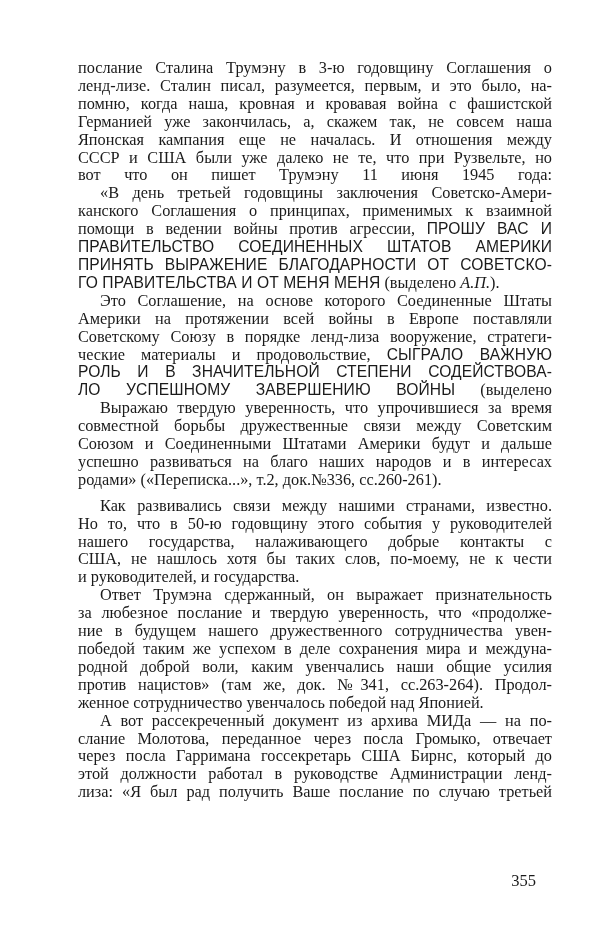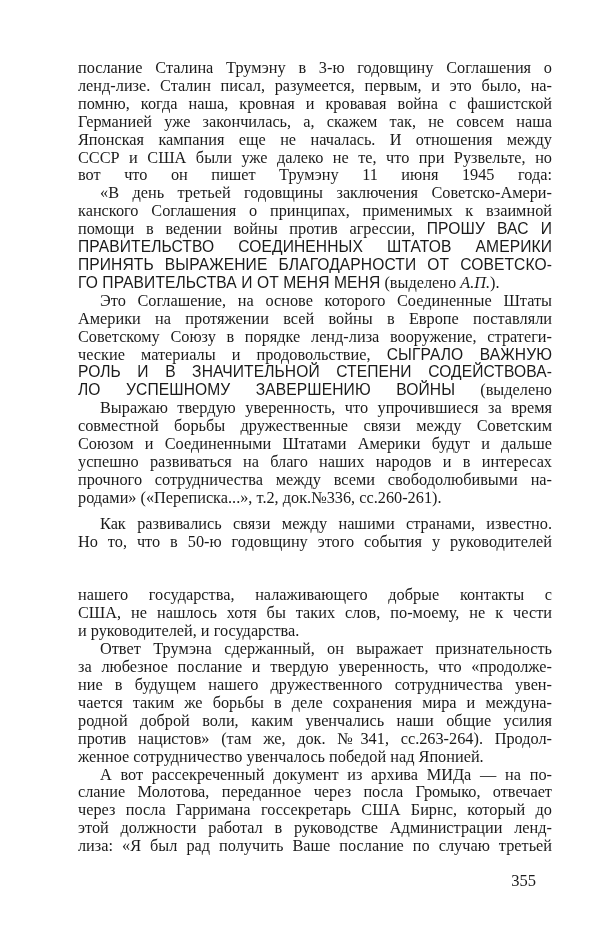--- a/index.html
+++ b/index.html
@@ -82,35 +82,34 @@
       <div class="line" style="white-space: normal;"><span>Советскому Союзу в порядке ленд-лиза вооружение, стратеги-</span></div>
       <div class="line" style="white-space: normal;"><span>ческие материалы и продовольствие, </span><span class="caps">СЫГРАЛО ВАЖНУЮ</span></div>
       <div class="line" style="white-space: normal;"><span class="caps">РОЛЬ И В ЗНАЧИТЕЛЬНОЙ СТЕПЕНИ СОДЕЙСТВОВА-</span></div>
       <div class="line" style="white-space: normal;"><span class="caps">ЛО УСПЕШНОМУ ЗАВЕРШЕНИЮ ВОЙНЫ</span><span> (выделено</span></div>
     </div>
     <div class="para-block">
       <div class="line first" style="white-space: normal;"><span>Выражаю твердую уверенность, что упрочившиеся за время</span></div>
       <div class="line" style="white-space: normal;"><span>совместной борьбы дружественные связи между Советским</span></div>
       <div class="line" style="white-space: normal;"><span>Союзом и Соединенными Штатами Америки будут и дальше</span></div>
       <div class="line" style="white-space: normal;"><span>успешно развиваться на благо наших народов и в интересах</span></div>
-      <div class="line" style="white-space: normal;"><span>прочного сотрудничества между всеми свободолюбивыми на-</span></div>
       <div class="line last" style="white-space: normal;"><span>родами» («Переписка...», т.2, док.№336, сс.260-261).</span></div>
     </div>
     <div class="para-block">
       <div class="line first" style="white-space: normal; margin-top: 8px;"><span>Как развивались связи между нашими странами, известно.</span></div>
       <div class="line" style="white-space: normal;"><span>Но то, что в 50-ю годовщину этого события у руководителей</span></div>
-      <div class="line" style="white-space: normal; margin-top: 36px;"><span>нашего государства, налаживающего добрые контакты с</span></div>
+      <div class="line" style="white-space: normal;"><span>нашего государства, налаживающего добрые контакты с</span></div>
       <div class="line" style="white-space: normal;"><span>США, не нашлось хотя бы таких слов, по-моему, не к чести</span></div>
       <div class="line last" style="white-space: normal;"><span>и руководителей, и государства.</span></div>
     </div>
     <div class="para-block">
       <div class="line first" style="white-space: normal;"><span>Ответ Трумэна сдержанный, он выражает признательность</span></div>
       <div class="line" style="white-space: normal;"><span>за любезное послание и твердую уверенность, что «продолже-</span></div>
       <div class="line" style="white-space: normal;"><span>ние в будущем нашего дружественного сотрудничества увен-</span></div>
-      <div class="line" style="white-space: normal;"><span>чается таким же борьбы в деле сохранения мира и междуна-</span></div>
+      <div class="line" style="white-space: normal;"><span>победой таким же успехом в деле сохранения мира и междуна-</span></div>
       <div class="line" style="white-space: normal;"><span>родной доброй воли, каким увенчались наши общие усилия</span></div>
       <div class="line" style="white-space: normal;"><span>против нацистов» (там же, док. №341, сс.263-264). Продол-</span></div>
       <div class="line last" style="white-space: normal;"><span>женное сотрудничество увенчалось победой над Японией.</span></div>
     </div>
     <div class="para-block">
       <div class="line first" style="white-space: normal;"><span>А вот рассекреченный документ из архива МИДа — на по-</span></div>
       <div class="line" style="white-space: normal;"><span>слание Молотова, переданное через посла Громыко, отвечает</span></div>
       <div class="line" style="white-space: normal;"><span>через посла Гарримана госсекретарь США Бирнс, который до</span></div>
       <div class="line" style="white-space: normal;"><span>этой должности работал в руководстве Администрации ленд-</span></div>
       <div class="line" style="white-space: normal;"><span>лиза: «Я был рад получить Ваше послание по случаю третьей</span></div>

